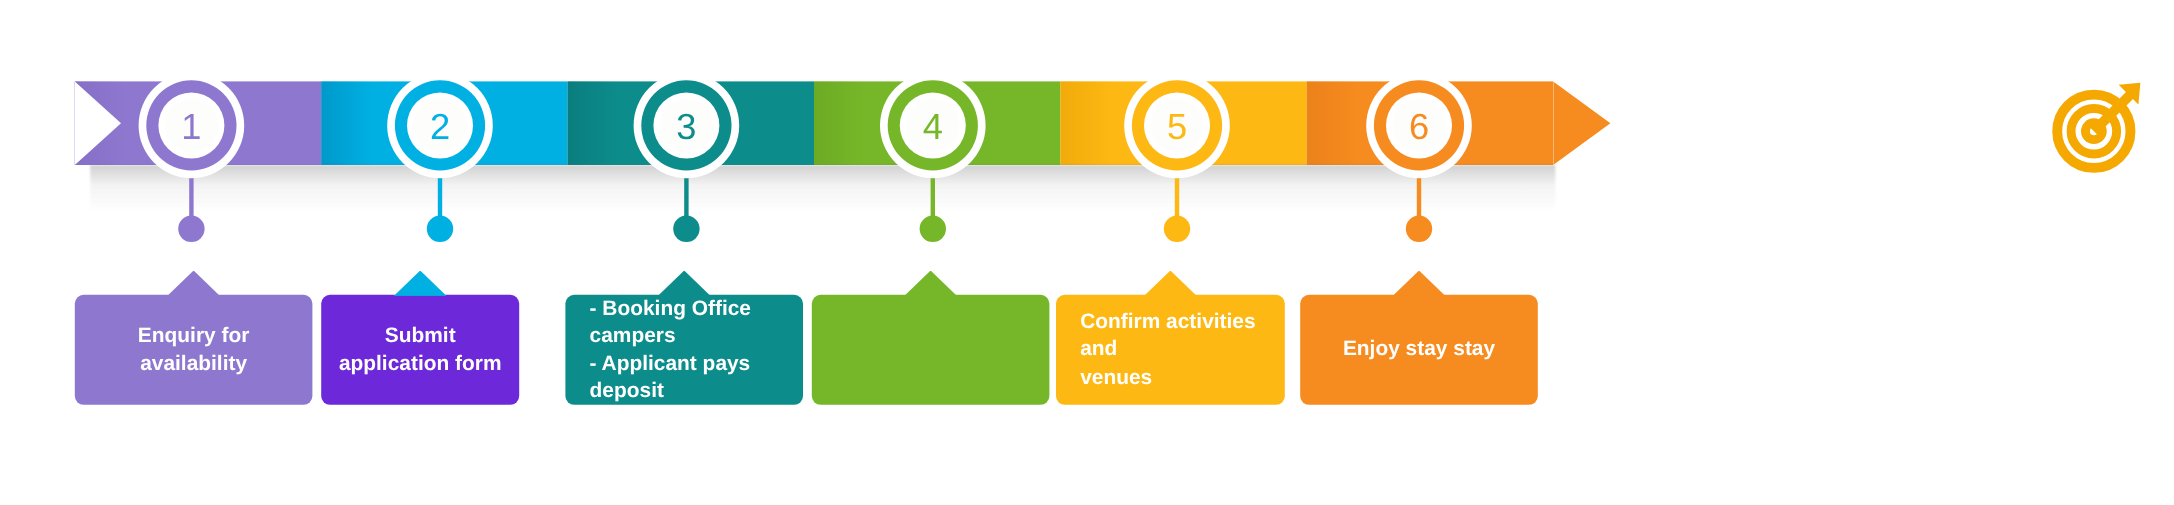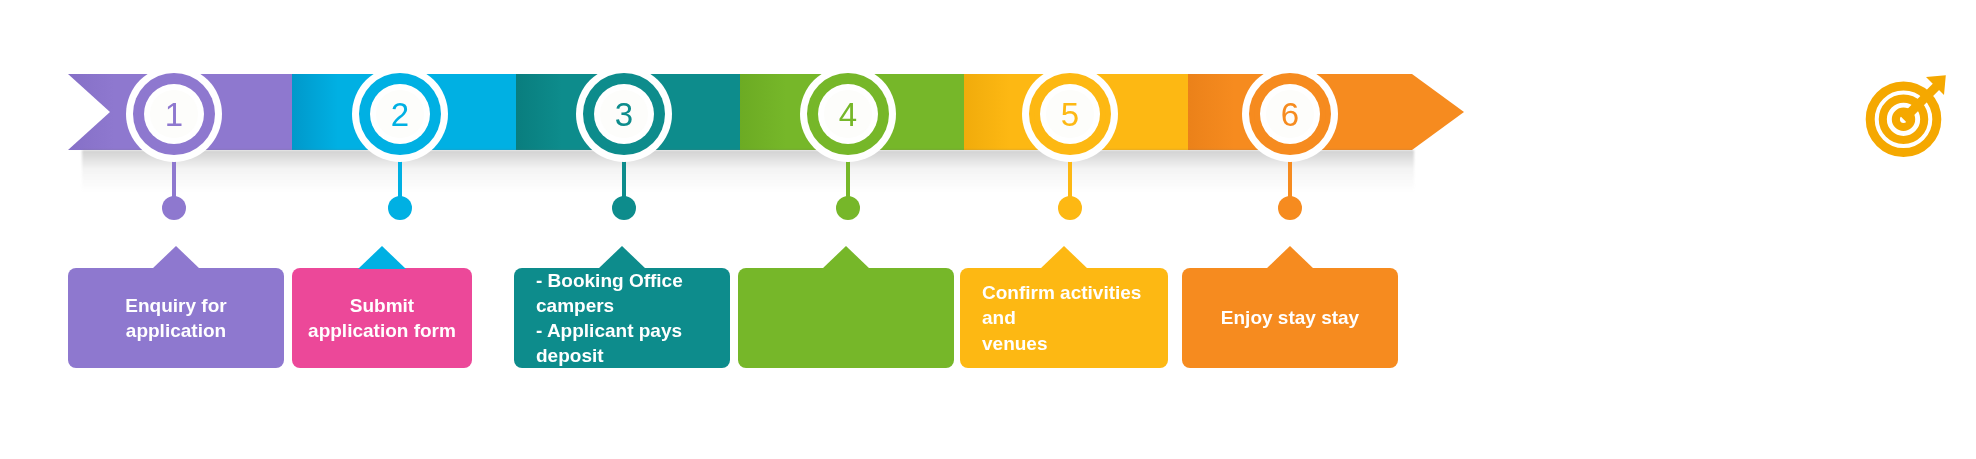--- a/index.html
+++ b/index.html
@@ -310,23 +310,23 @@
         <div class="ring-gap" style="background: rgb(246, 139, 31);"></div>
         <div class="ring-inner" style="background: rgb(246, 139, 31);"></div>
         <div class="disc" style="box-shadow: rgb(255, 255, 255) 0px 0px 0px 6px;">
           <span class="num" style="color: rgb(246, 139, 31);">6</span>
         </div>
       </div>
     </div>
   <div id="cards">
       <div class="card center" style="left: 68px; width: 216px; background: rgb(142, 120, 207);">
         <div class="pointer" style="background: rgb(142, 120, 207);"></div>
-        <div class="card-text">Enquiry for application</div>
-      </div>
-      <div class="card center" style="left: 292px; width: 180px; background: #ec4899;">
+        <div class="card-text">Enquiry for availability</div>
+      </div>
+      <div class="card center" style="left: 292px; width: 180px; background: #6d28d9;">
         <div class="pointer" style="background: rgb(0, 176, 227);"></div>
         <div class="card-text">Submit application form</div>
       </div>
       <div class="card" style="left: 514px; width: 216px; background: rgb(13, 140, 140);">
         <div class="pointer" style="background: rgb(13, 140, 140);"></div>
         <div class="card-text">- Booking Office campers
 - Applicant pays deposit</div>
       </div>
       <div class="card center" style="left: 738px; width: 216px; background: rgb(118, 183, 41);">
         <div class="pointer" style="background: rgb(118, 183, 41);"></div>

